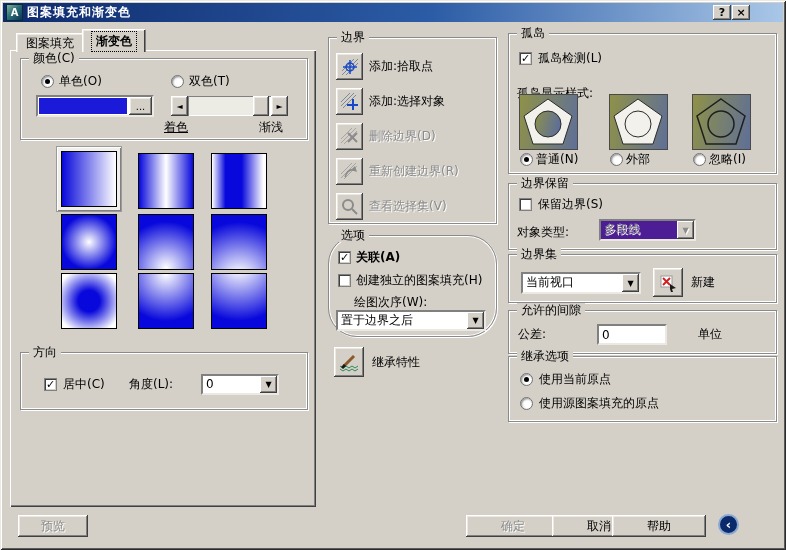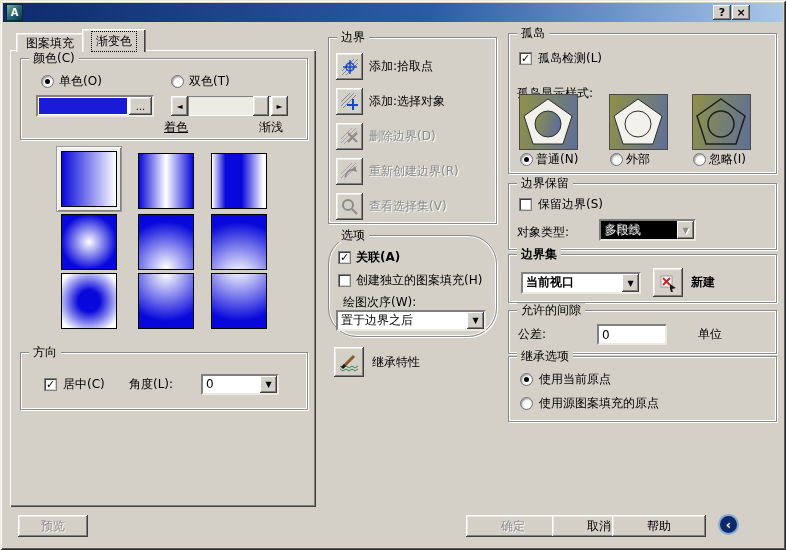--- a/index.html
+++ b/index.html
@@ -25,36 +25,36 @@
   .btn{display:flex;align-items:center;justify-content:center;}
   .sunken{background:#fff;border:2px solid;border-color:#808080 #ece9e2 #ece9e2 #808080;box-sizing:border-box;}
   .grp{position:absolute;border:1px solid #8a8a8a;box-shadow:inset 0 0 0 1px #fff,1px 1px 0 #fff;}
   .grp-title{position:absolute;top:-8px;left:8px;background:#d4d0c8;padding:0 4px;line-height:14px;white-space:nowrap;}
   
   .tabpage{position:absolute;left:10px;top:50px;width:306px;height:457px;
     box-shadow:inset 1px 1px 0 #fff,inset -1px -1px 0 #404040,inset -2px -2px 0 #808080;}
   .tab{position:absolute;display:flex;align-items:center;justify-content:center;background:#d4d0c8;
     border:1px solid #808080;border-bottom:none;border-top-color:#fff;border-left-color:#fff;
     box-shadow:inset -1px 0 0 #404040,inset 1px 1px 0 #ece9e2;}
-  .tab.active{z-index:3;}
+  .tab.active{z-index:3;font-weight:bold;}
   .tab .focus{border:1px dotted #000;padding:1px 4px;}
   
   .cb{position:absolute;width:13px;height:13px;background:#fff;border:1px solid #808080;
       box-shadow:inset 1px 1px 0 #404040,inset -1px -1px 0 #d4d0c8;
       display:flex;align-items:center;justify-content:center;font-size:11px;font-weight:bold;box-sizing:border-box;}
   .rb{position:absolute;width:13px;height:13px;border-radius:50%;background:#fff;border:1px solid #707070;
       box-shadow:inset 1px 1px 2px rgba(64,64,64,.6);box-sizing:border-box;}
   .rb.on::after{content:"";position:absolute;left:3px;top:3px;width:5px;height:5px;border-radius:50%;background:#000;}
   
   .dd{position:absolute;background:#fff;border:2px solid;border-color:#808080 #ece9e2 #ece9e2 #808080;
       display:flex;box-sizing:border-box;}
   .dd .t{flex:1;padding:1px 3px;overflow:hidden;white-space:nowrap;line-height:14px;}
   .dd .b{width:17px;background:#d4d0c8;box-shadow:inset -1px -1px 0 #404040,inset 1px 1px 0 #fff,inset -2px -2px 0 #808080;
       display:flex;align-items:center;justify-content:center;font-size:8px;}
-  .dd.disabled{background:#000000;}
+  .dd.disabled{background:#4c1d95;}
   .dd.disabled .t{color:#8b8b8b;text-shadow:1px 1px 0 #fff;}
   .txt{position:absolute;background:#fff;border:2px solid;border-color:#808080 #ece9e2 #ece9e2 #808080;
       box-sizing:border-box;font:12px "DejaVu Sans","Liberation Sans",sans-serif;padding:1px 3px;}
   
   .tile{position:absolute;width:56px;height:56px;border:1px solid #000;box-sizing:border-box;}
   .sel-frame{position:absolute;background:#f0efeb;box-shadow:inset 1px 1px 0 #fff,inset -1px -1px 0 #808080,0 0 0 1px #9a9a9a;}
   .g1{background:linear-gradient(90deg,#0808dc,#ffffff);}
   .g2{background:linear-gradient(90deg,#0808dc 0%,#ffffff 50%,#0808dc 100%);}
   .g3{background:linear-gradient(90deg,#ffffff 0%,#0808dc 25%,#0808dc 55%,#ffffff 95%);}
   .g4{background:radial-gradient(circle at 50% 50%,#ffffff 0%,#0808dc 72%);}
@@ -74,20 +74,21 @@
     border:2px solid #8aa8d2;box-sizing:border-box;color:#fff;display:flex;align-items:center;justify-content:center;
     font-weight:bold;font-size:13px;line-height:1;}
 </style>
 </head>
 <body>
 
 <div class="win">
 
   <div class="titlebar">
     <div class="app-icon">A</div>
+    <span class="title-text">图案填充和渐变色</span>
   </div>
   <div class="tb-btn" style="left:713px;">
       <span>?</span>
     </div>
   <div class="tb-btn" style="left:732px;">
       <span>×</span>
     </div>
 
   <div class="tabpage"></div>
   <div class="tab" style="left:16px;top:33px;width:66px;height:18px;">
@@ -208,21 +209,21 @@
   </div>
 
   <div class="grp" style="left:328px;top:235px;width:167px;height:100px;border-radius:29px;">
     <span class="grp-title">选项</span>
     <div class="cb" style="left:9px;top:15px;">
         <span>✓</span>
       </div>
     <span class="lbl" style="left:27px;top:14px;font-weight:bold;">关联(A)</span>
     <div class="cb" style="left:9px;top:38px;"></div>
     <span class="lbl" style="left:27px;top:37px;">创建独立的图案填充(H)</span>
-    <span class="lbl" style="left:14px;top:59px;">绘图次序(W):</span>
+    <span class="lbl" style="left:25px;top:59px;">绘图次序(W):</span>
     <div class="dd" style="left:7px;top:74px;width:150px;height:21px;">
       <span class="t">置于边界之后</span>
       <span class="b">
           <span>▼</span>
         </span>
     </div>
   </div>
 
   <div class="raised btn abs" style="left:334px;top:347px;width:30px;height:30px;">
     <svg width="22" height="22">
@@ -281,21 +282,21 @@
     <span class="lbl" style="left:29px;top:13px;">保留边界(S)</span>
     <span class="lbl" style="left:8px;top:41px;">对象类型:</span>
     <div class="dd disabled" style="left:90px;top:35px;width:97px;height:22px;">
       <span class="t">多段线</span>
       <span class="b dis">
           <span>▼</span>
         </span>
     </div>
   </div>
 
-  <div class="grp" style="left:508px;top:254px;width:267px;height:47px;font-weight:bold;">
+  <div class="grp" style="left:508px;top:254px;width:267px;height:47px;">
     <span class="grp-title">边界集</span>
     <div class="dd" style="left:12px;top:17px;width:120px;height:22px;">
       <span class="t">当前视口</span>
       <span class="b">
           <span>▼</span>
         </span>
     </div>
     <div class="raised btn abs" style="left:144px;top:13px;width:30px;height:29px;">
       <svg width="20" height="20">
         <rect x="3" y="3" width="11" height="11" fill="#fff" stroke="#9a9a9a"></rect>

